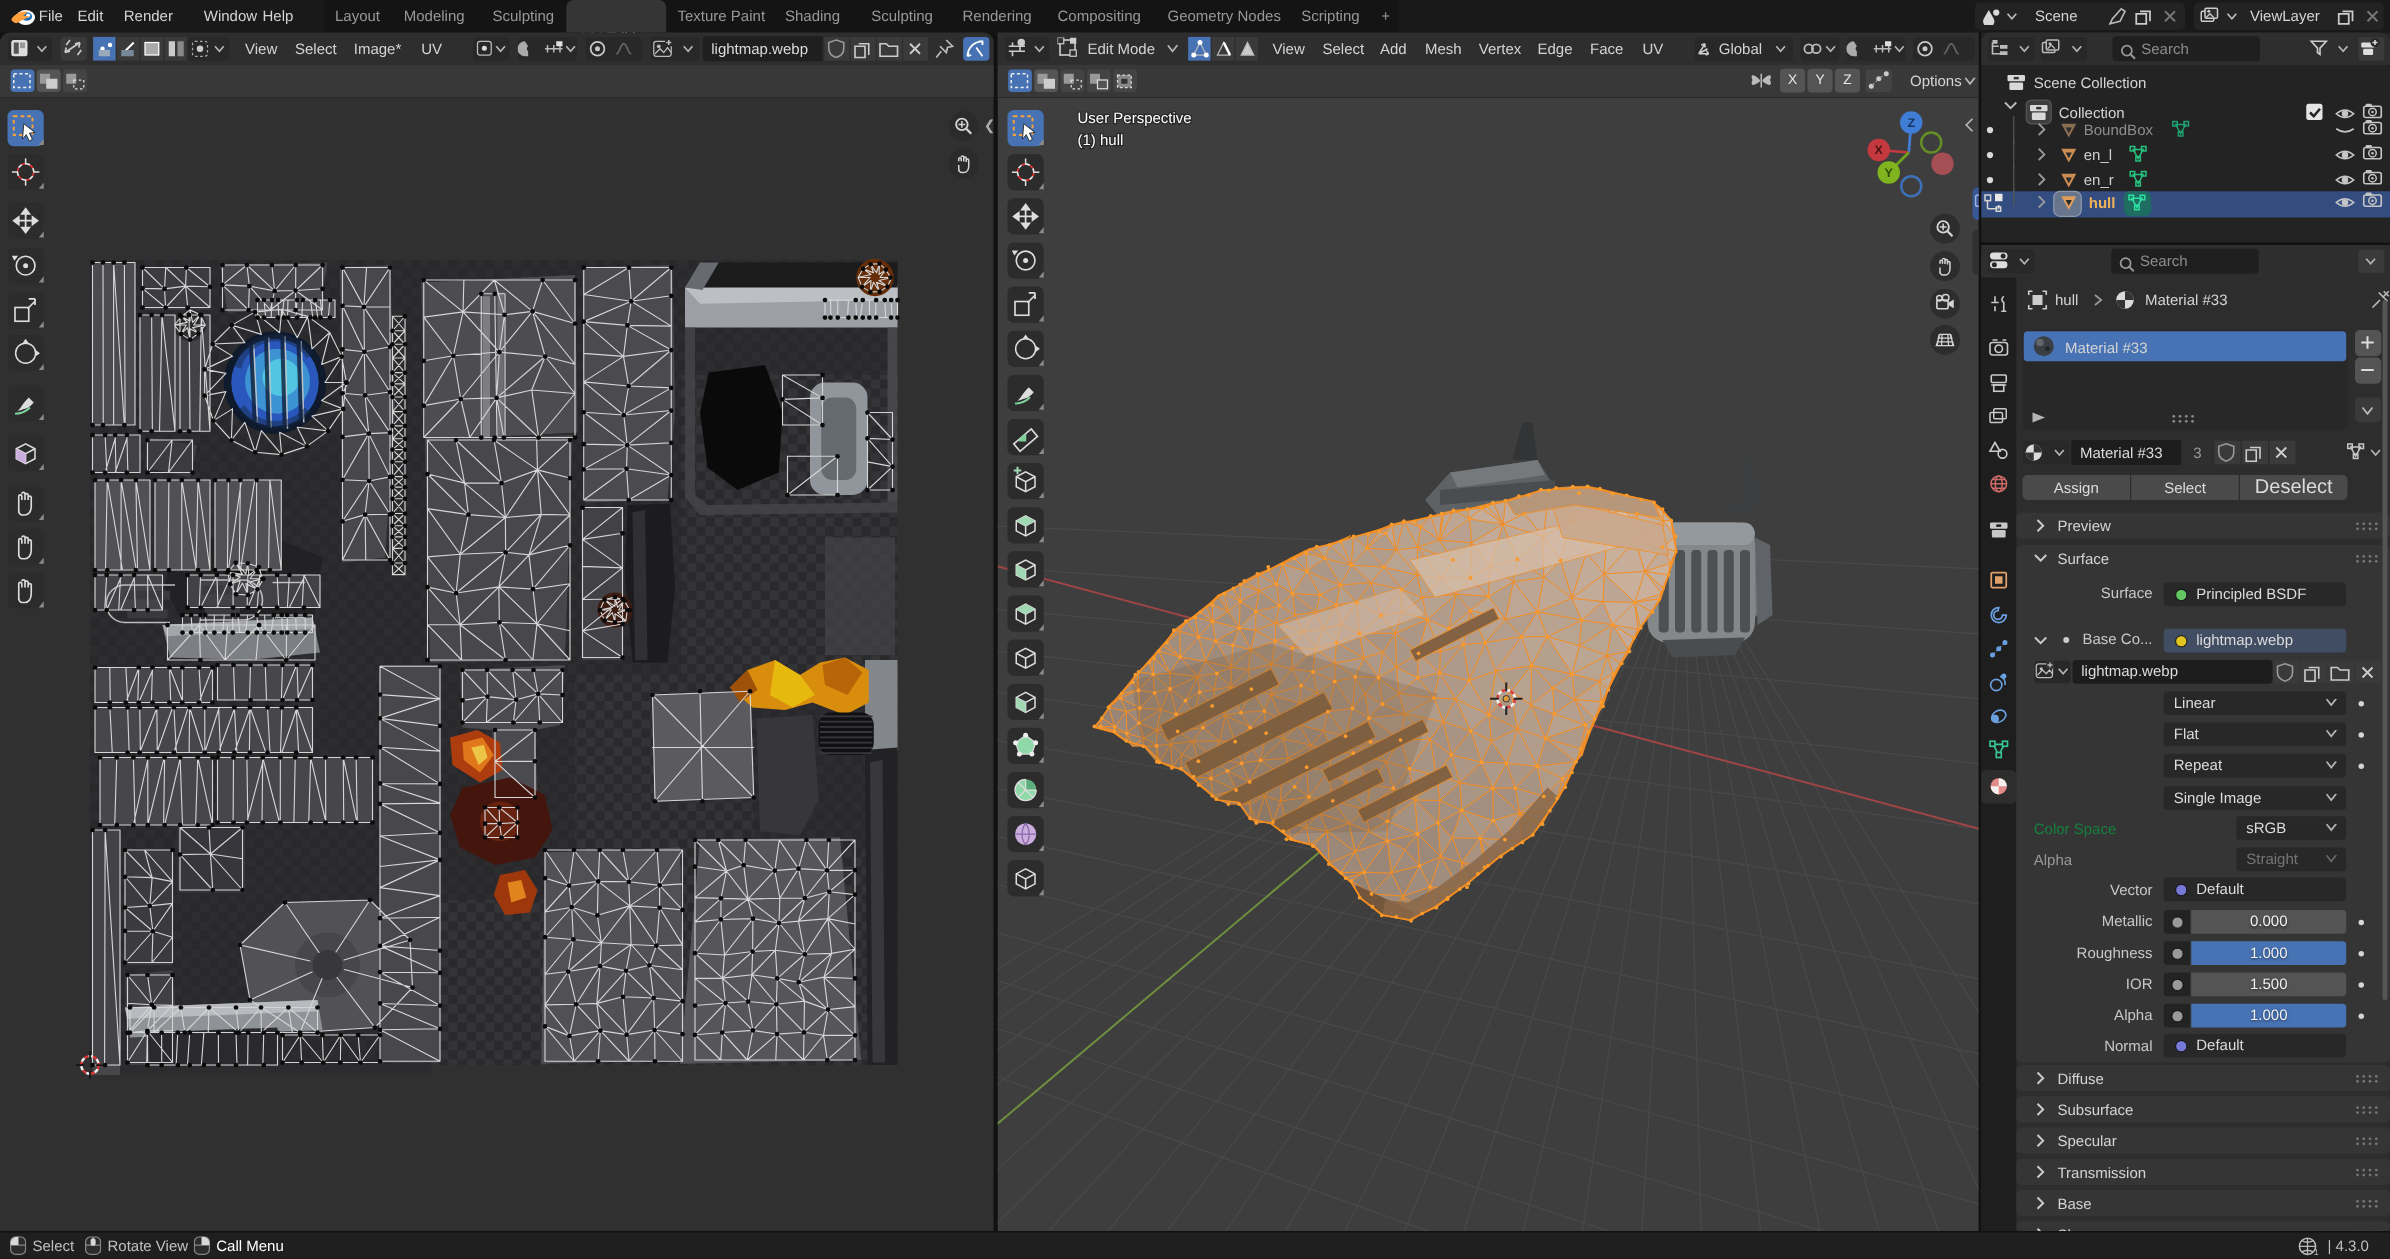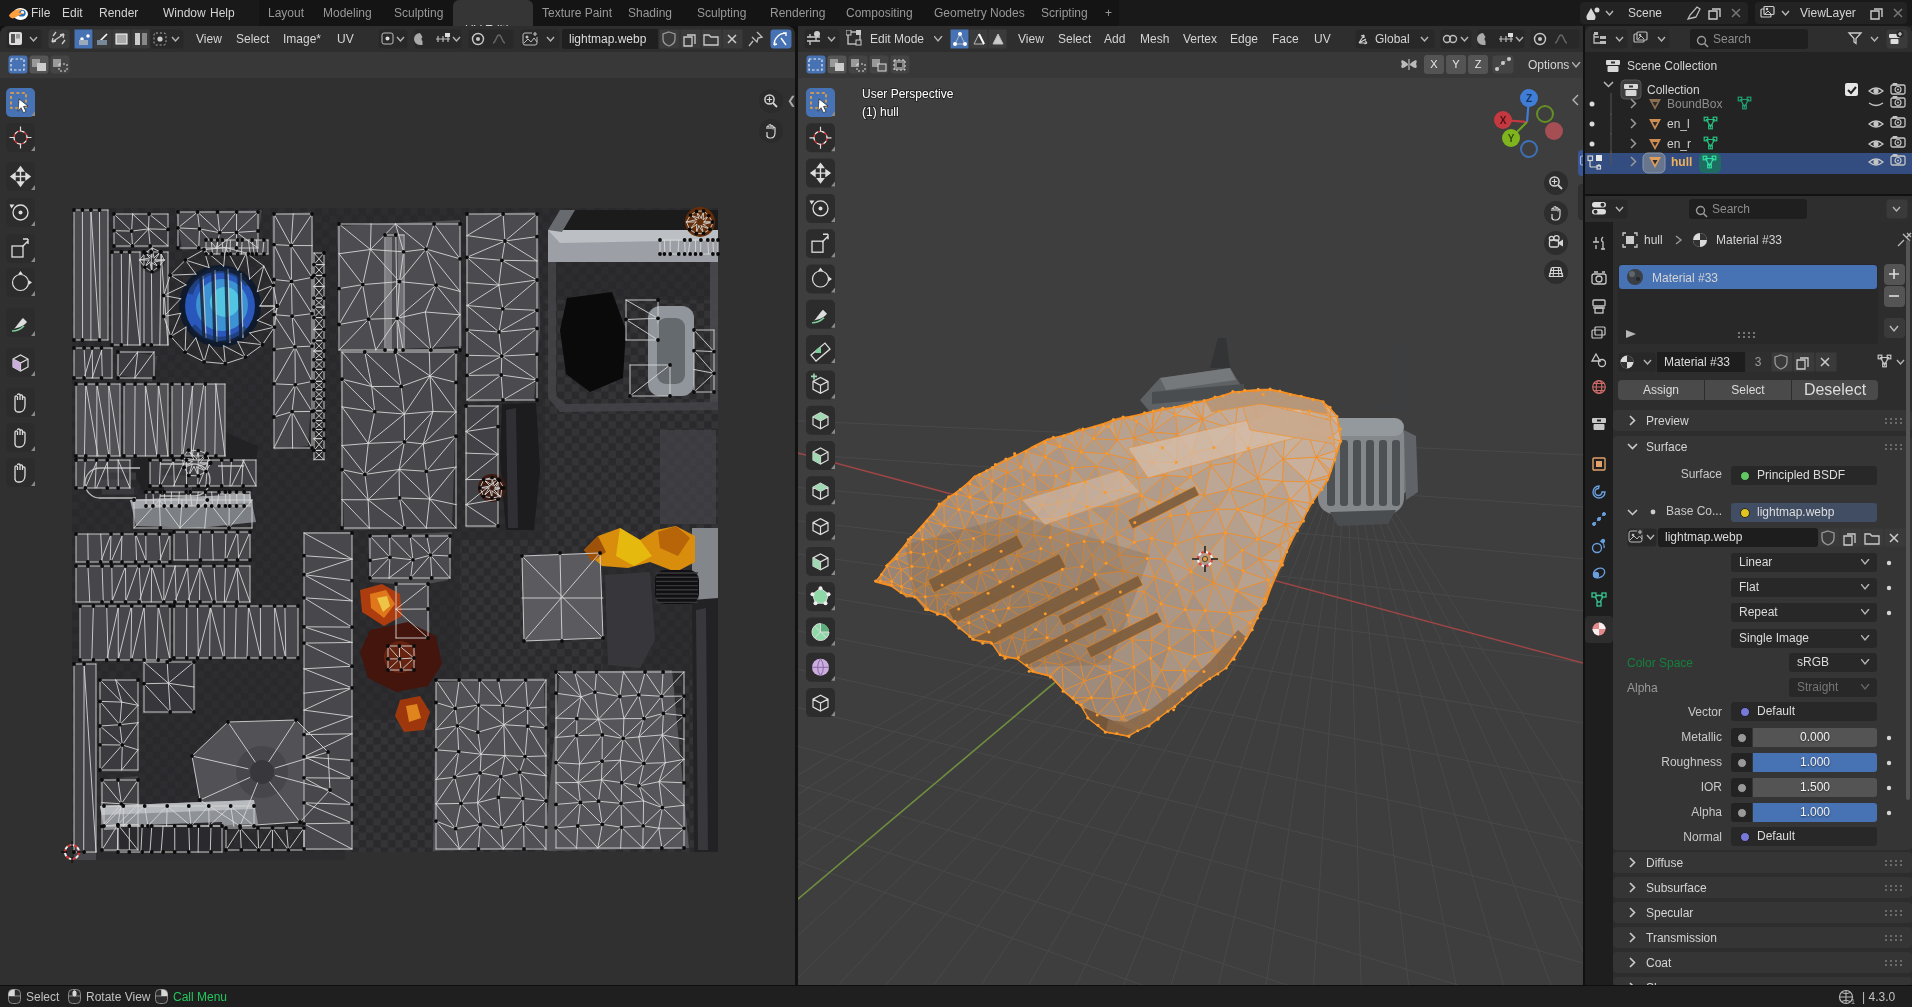--- a/index.html
+++ b/index.html
@@ -2755,21 +2755,21 @@
       <circle cx="2" cy="6" r="1.1"></circle>
       <circle cx="7" cy="6" r="1.1"></circle>
       <circle cx="12" cy="6" r="1.1"></circle>
       <circle cx="17" cy="6" r="1.1"></circle>
     </g>
   </svg>
 <div class="ab" style="left:1613px;top:952px;width:299px;height:21px;background:#353535;border-radius:4px"></div>
 <svg class="ab" style="left:1628px;top:957px" width="10" height="12">
     <path d="M2 1 l4.5 4.5 l-4.5 4.5" stroke="#ccc" stroke-width="1.6" fill="none"></path>
   </svg>
-<div class="ab t" style="left:1646px;top:956px;font-size:12px">Coat</div>
+<div class="ab t" style="left:1646px;top:956px;font-size:12px">Base</div>
 <svg class="ab" style="left:1884px;top:959px" width="22" height="8">
     <g fill="#777">
       <circle cx="2" cy="2" r="1.1"></circle>
       <circle cx="7" cy="2" r="1.1"></circle>
       <circle cx="12" cy="2" r="1.1"></circle>
       <circle cx="17" cy="2" r="1.1"></circle>
       <circle cx="2" cy="6" r="1.1"></circle>
       <circle cx="7" cy="6" r="1.1"></circle>
       <circle cx="12" cy="6" r="1.1"></circle>
       <circle cx="17" cy="6" r="1.1"></circle>
@@ -2807,18 +2807,18 @@
     <path d="M6.5 0.5 v6.5" stroke="#888"></path>
     <rect x="4.5" y="1.5" width="4" height="6" rx="2" fill="#d8d8d8"></rect>
   </svg>
 <div class="ab t" style="left:86px;top:990px;color:#c0c0c0">Rotate View</div>
 <svg class="ab" style="left:155px;top:989px" width="13" height="15">
     <rect x="0.5" y="0.5" width="12" height="14" rx="4" fill="#2c2c2c" stroke="#888"></rect>
     <path d="M0.5 7 h12" stroke="#888"></path>
     <path d="M6.5 0.5 v6.5" stroke="#888"></path>
     <path d="M12.5 4.5 a6 5 0 0 0 -6 -4 v6.5 h6 z" fill="#d8d8d8"></path>
   </svg>
-<div class="ab t" style="left:173px;top:990px;color:#22c55e">Call Menu</div>
+<div class="ab t" style="left:173px;top:990px;color:#ffffff">Call Menu</div>
 <svg class="ab" style="left:1838px;top:989px" width="18" height="16">
     <circle cx="8" cy="8" r="6.5" fill="none" stroke="#bbb" stroke-width="1.2"></circle>
     <path d="M8 1.5 v13 M1.5 8 h13 M3.5 3.5 a9 9 0 0 0 9 0 M3.5 12.5 a9 9 0 0 1 9 0" stroke="#bbb" fill="none" stroke-width="1"></path>
     <text x="13" y="15" font-size="7" fill="#bbb">1</text>
   </svg>
 <div class="ab t" style="left:1862px;top:990px;color:#c0c0c0">| 4.3.0</div>
 </body></html>

